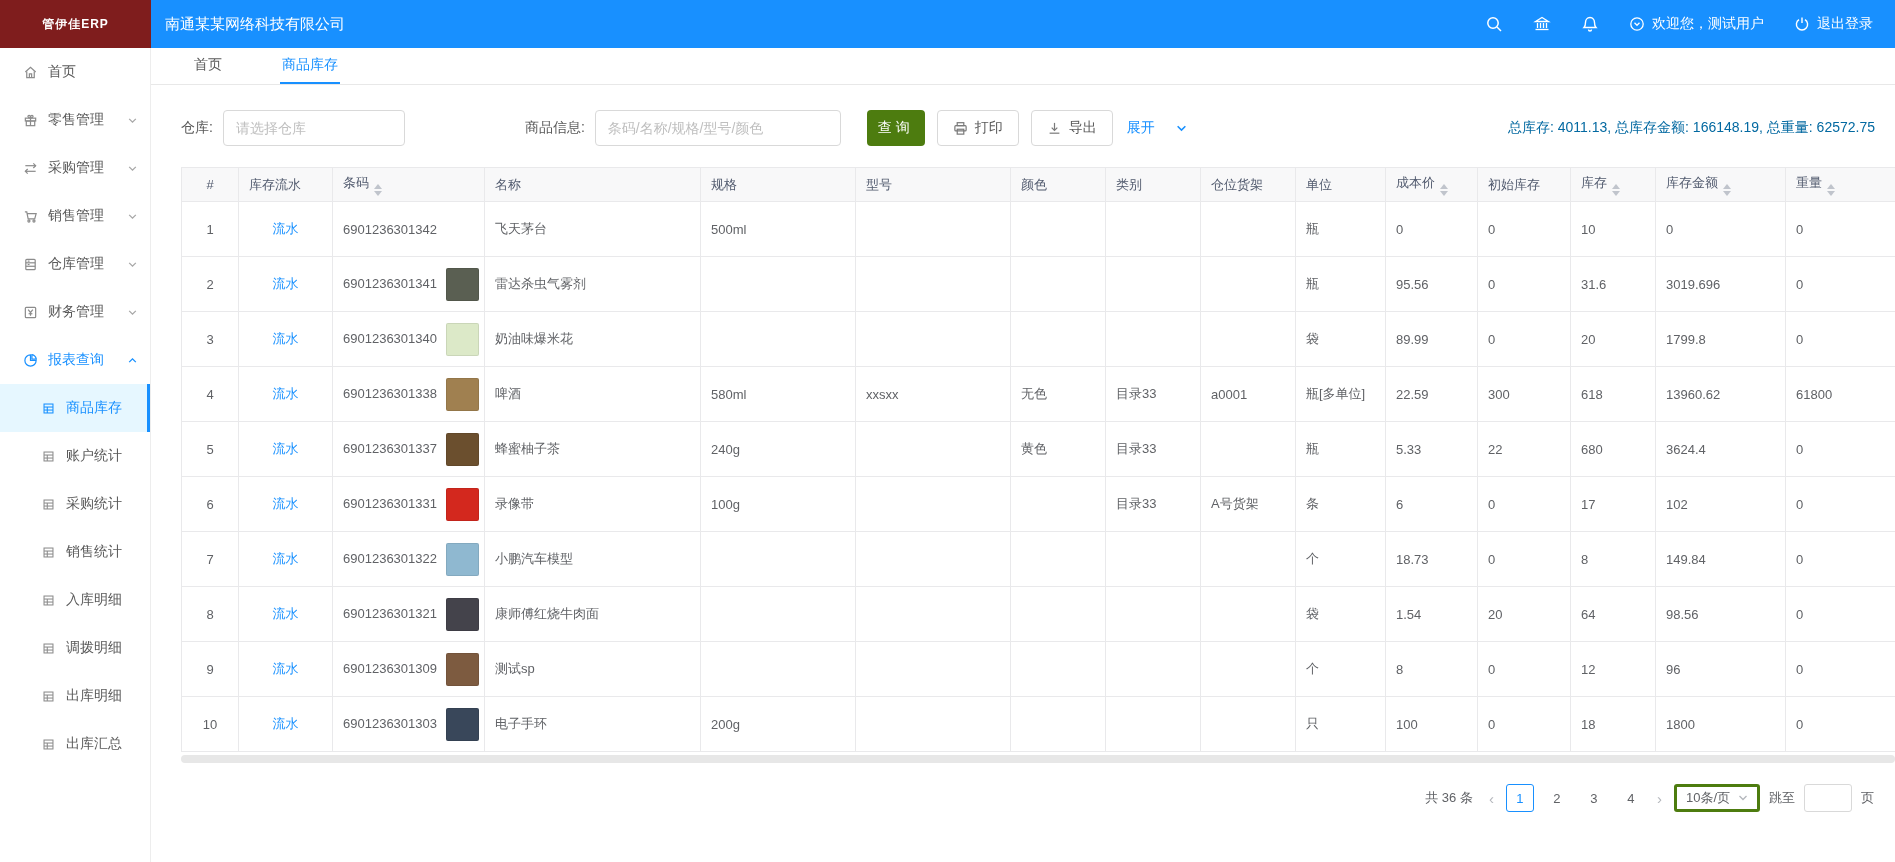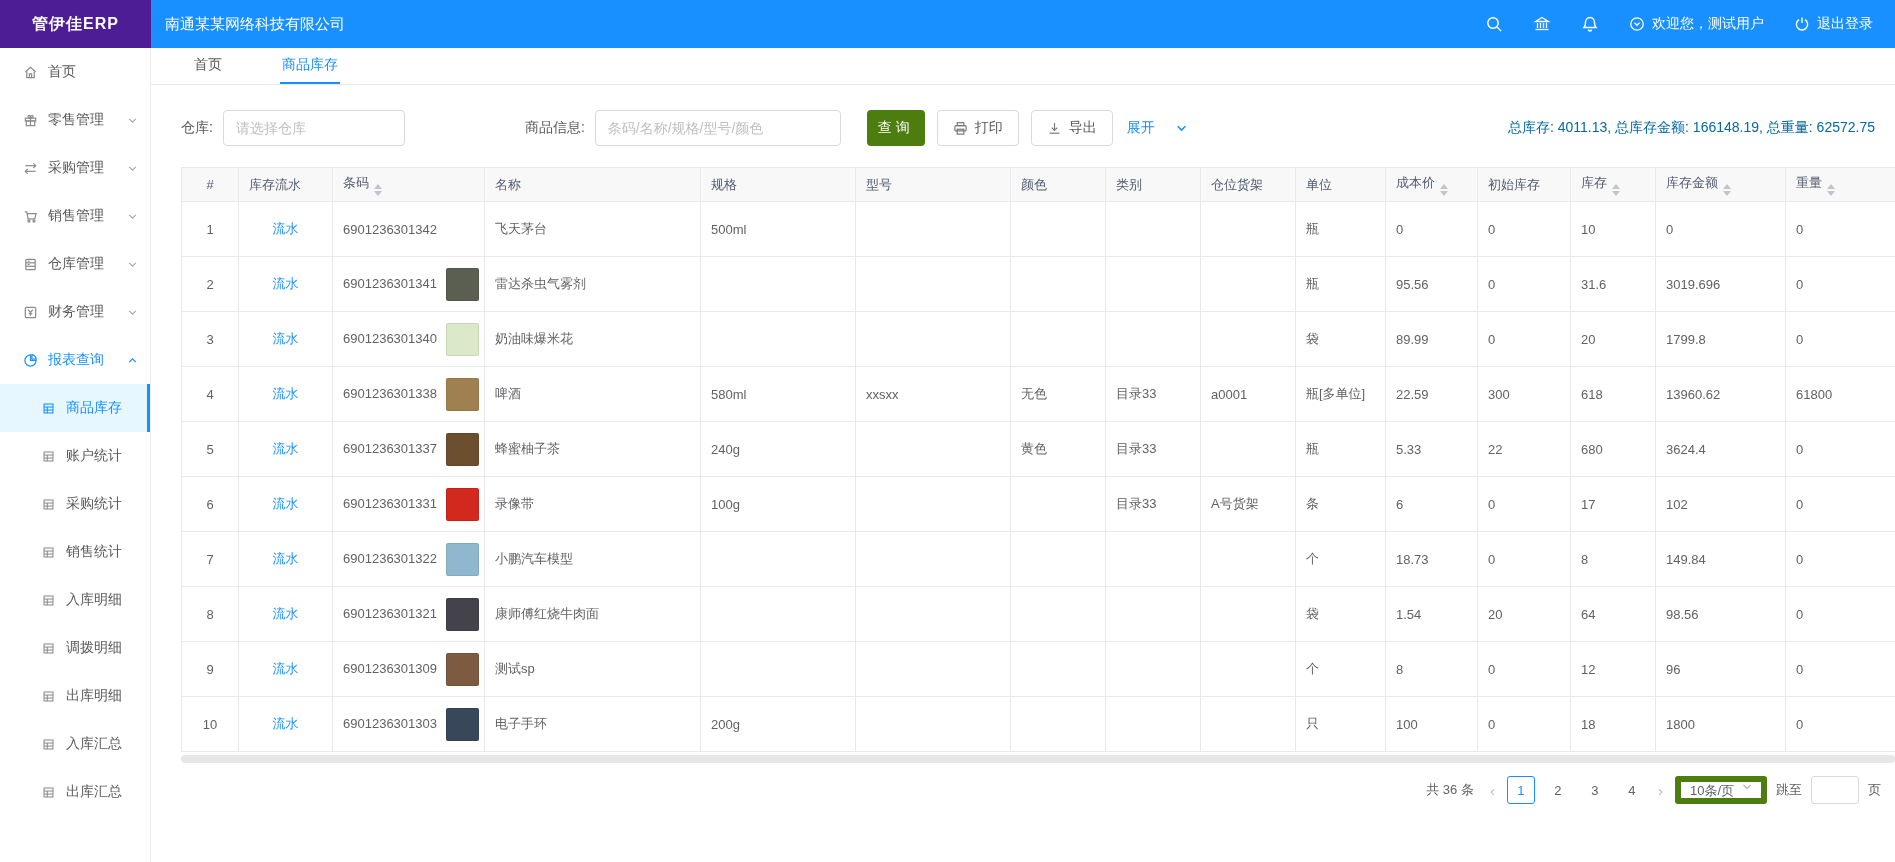--- a/index.html
+++ b/index.html
@@ -1,21 +1,21 @@
 <!DOCTYPE html>
 <html><head>
 <meta charset="utf-8">
 <style>
   *{box-sizing:border-box;margin:0;padding:0}
   html,body{width:1895px;height:862px;overflow:hidden}
   body{font-family:"Liberation Sans",sans-serif;background:#fff;color:#515a6e;font-size:14px}
 
   
   .header{height:48px;background:#1890ff;display:flex;align-items:center;color:#fff}
-  .logo{width:151px;height:48px;background:#4c1d95;display:flex;align-items:center;justify-content:center;font-size:16px;font-weight:bold;letter-spacing:1px}
+  .logo{width:151px;height:48px;background:#7f1d1d;display:flex;align-items:center;justify-content:center;font-size:12px;font-weight:bold;letter-spacing:1px}
   .company{margin-left:14px;font-size:15px}
   .header-right{margin-left:auto;display:flex;align-items:center;gap:30px;padding-right:22px;font-size:14px}
   .hicon{display:flex;align-items:center;cursor:pointer}
   .hicon svg{width:18px;height:18px}
   .htext{display:flex;align-items:center;gap:7px;cursor:pointer}
   .htext svg{width:16px;height:16px}
 
   
   .layout{display:flex;height:814px}
   .sidebar{width:151px;border-right:1px solid #ededed;overflow:hidden;flex-shrink:0}
@@ -67,26 +67,26 @@
   .flow-link{color:#1890ff;cursor:pointer;text-decoration:none}
   .thumb{width:33px;height:33px;border-radius:2px;display:inline-block;vertical-align:middle;margin-left:9px;box-shadow:inset 0 0 0 1px rgba(0,0,0,.08)}
   .sort{display:inline-flex;flex-direction:column;margin-left:5px;vertical-align:-2px;cursor:pointer}
   .sort i{width:0;height:0;border-left:4px solid transparent;border-right:4px solid transparent;display:block}
   .sort .up{border-bottom:5px solid #c0c4cc;margin-bottom:2px}
   .sort .dn{border-top:5px solid #c0c4cc}
 
   .hscrollbar{width:1714px;height:8px;background:#e7e7e7;border-radius:4px;margin-top:3px;cursor:pointer}
 
   
-  .pagination{display:flex;align-items:center;justify-content:flex-end;gap:9px;margin-top:13px;padding-right:14px;font-size:13px;color:#606266}
+  .pagination{display:flex;align-items:center;justify-content:flex-end;gap:9px;margin-top:21px;padding-right:21px;font-size:13px;color:#606266}
   .pg-total{margin-right:4px}
   .pg-arrow{color:#b4b7bc;font-size:15px;cursor:pointer;padding:0 3px;line-height:1}
   .page-btn{min-width:28px;height:28px;display:flex;align-items:center;justify-content:center;border-radius:3px;cursor:pointer;padding:0 4px}
   .page-btn.active{border:1px solid #1890ff;color:#1890ff;background:#fff}
-  .page-size{border:6px solid #4d7c0f;border-radius:3px;height:28px;padding:0 9px;display:flex;gap:8px;cursor:pointer;color:#606266}
+  .page-size{border:3px solid #4d7c0f;border-radius:3px;height:28px;padding:0 9px;display:flex;align-items:center;gap:8px;cursor:pointer;color:#606266}
   .page-size svg{width:10px;height:10px;color:#b4b7bc}
   .jump-input{width:48px;height:28px;border:1px solid #d9d9d9;border-radius:3px;background:#fff}
 </style>
 </head>
 <body>
 
 <div class="header">
   <div class="logo">管伊佳ERP</div>
   <div class="company">南通某某网络科技有限公司</div>
   <div class="header-right">
@@ -315,31 +315,20 @@
       </div>
       <div class="submenu-item">
         <span class="mi-icon">
           <svg viewBox="0 0 16 16" fill="none" stroke="currentColor" stroke-width="1.3">
             <rect x="2.5" y="2.5" width="11" height="11"></rect>
             <line x1="2.5" y1="6.2" x2="13.5" y2="6.2"></line>
             <line x1="2.5" y1="9.9" x2="13.5" y2="9.9"></line>
             <line x1="6.5" y1="6.2" x2="6.5" y2="13.5"></line>
           </svg>
         </span>
-        <span>入库汇总</span>
-      </div>
-      <div class="submenu-item">
-        <span class="mi-icon">
-          <svg viewBox="0 0 16 16" fill="none" stroke="currentColor" stroke-width="1.3">
-            <rect x="2.5" y="2.5" width="11" height="11"></rect>
-            <line x1="2.5" y1="6.2" x2="13.5" y2="6.2"></line>
-            <line x1="2.5" y1="9.9" x2="13.5" y2="9.9"></line>
-            <line x1="6.5" y1="6.2" x2="6.5" y2="13.5"></line>
-          </svg>
-        </span>
         <span>出库汇总</span>
       </div>
     </div>
 
   <div class="main">
     <div class="tabbar">
       <div class="tab">首页</div>
       <div class="tab active">商品库存</div>
     </div>
 

